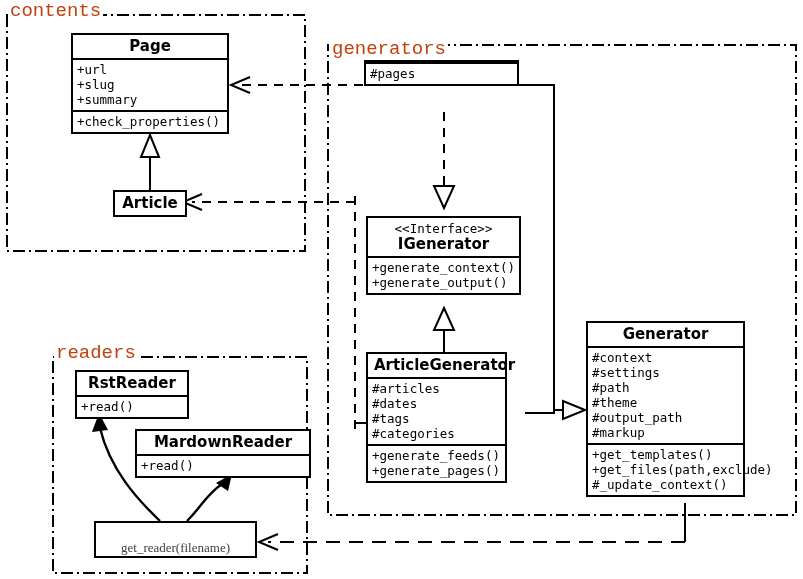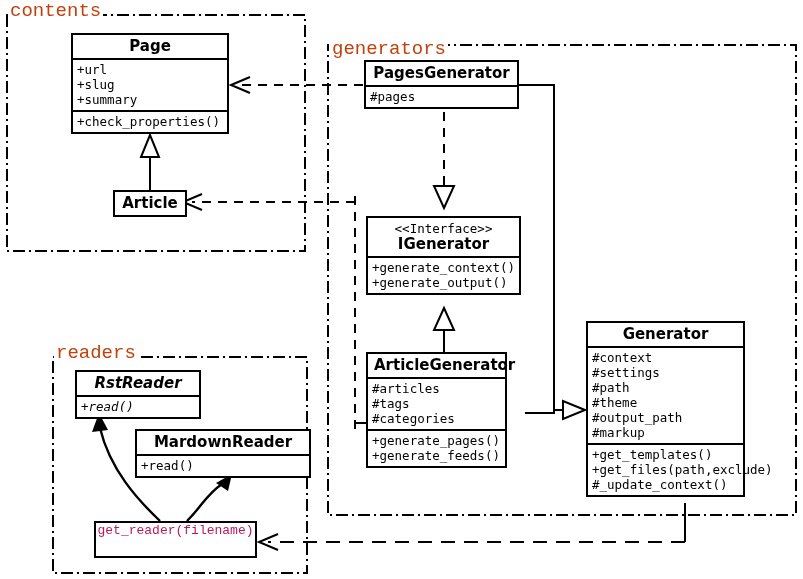--- a/index.html
+++ b/index.html
@@ -78,25 +78,25 @@
     line-height: 15px;
   }
   .uml .cmp div { white-space: pre; }
   
   .fnbox {
     position: absolute;
     box-sizing: border-box;
     border: 2px solid #000;
     background: #fff;
     display: flex;
-    align-items: flex-start;
+    align-items: flex-end;
     justify-content: center;
-    font-family: Liberation Mono, monospace;
+    font-family: Liberation Serif, serif;
     font-size: 13px;
-    color: #be185d;
+    color: #404040;
     z-index: 5;
   }
 </style>
 </head>
 <body>
 
 <div id="canvas">
 
   <div class="pkg" style="left:6px; top:14px; width:300px; height:238px;
               border-image: none;
@@ -213,21 +213,20 @@
     <div class="cmp">
       <div>+check_properties()</div>
     </div>
   </div>
 
   <div class="uml" style="left:113px; top:190px; width:74px;">
     <div class="hdr">Article</div>
   </div>
 
   <div class="uml" style="left:364px; top:60px; width:155px;">
-    <div class="hdr">PagesGenerator</div>
     <div class="sep"></div>
     <div class="cmp">
       <div>#pages</div>
     </div>
   </div>
 
   <div class="uml" style="left:366px; top:216px; width:155px;">
     <div class="hdr">
       <span class="stereo">&lt;&lt;Interface&gt;&gt;</span>
       <span>IGenerator</span>
@@ -237,27 +236,28 @@
       <div>+generate_context()</div>
       <div>+generate_output()</div>
     </div>
   </div>
 
   <div class="uml" style="left:366px; top:352px; width:141px;">
     <div class="hdr">ArticleGenerator</div>
     <div class="sep"></div>
     <div class="cmp">
       <div>#articles</div>
+      <div>#dates</div>
       <div>#tags</div>
       <div>#categories</div>
     </div>
     <div class="sep"></div>
     <div class="cmp">
+      <div>+generate_feeds()</div>
       <div>+generate_pages()</div>
-      <div>+generate_feeds()</div>
     </div>
   </div>
 
   <div class="uml" style="left:586px; top:321px; width:159px;">
     <div class="hdr">Generator</div>
     <div class="sep"></div>
     <div class="cmp">
       <div>#context</div>
       <div>#settings</div>
       <div>#path</div>
@@ -266,21 +266,21 @@
       <div>#markup</div>
     </div>
     <div class="sep"></div>
     <div class="cmp">
       <div>+get_templates()</div>
       <div>+get_files(path,exclude)</div>
       <div>#_update_context()</div>
     </div>
   </div>
 
-  <div class="uml" style="left:75px; top:370px; width:126px;font-style:italic;">
+  <div class="uml" style="left:75px; top:370px; width:114px;">
     <div class="hdr">RstReader</div>
     <div class="sep"></div>
     <div class="cmp">
       <div>+read()</div>
     </div>
   </div>
 
   <div class="uml" style="left:135px; top:429px; width:176px;">
     <div class="hdr">MardownReader</div>
     <div class="sep"></div>

